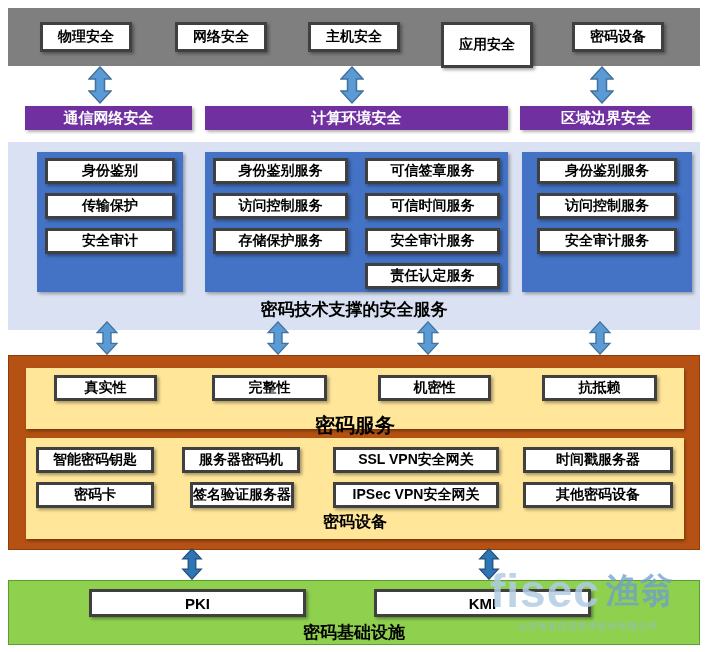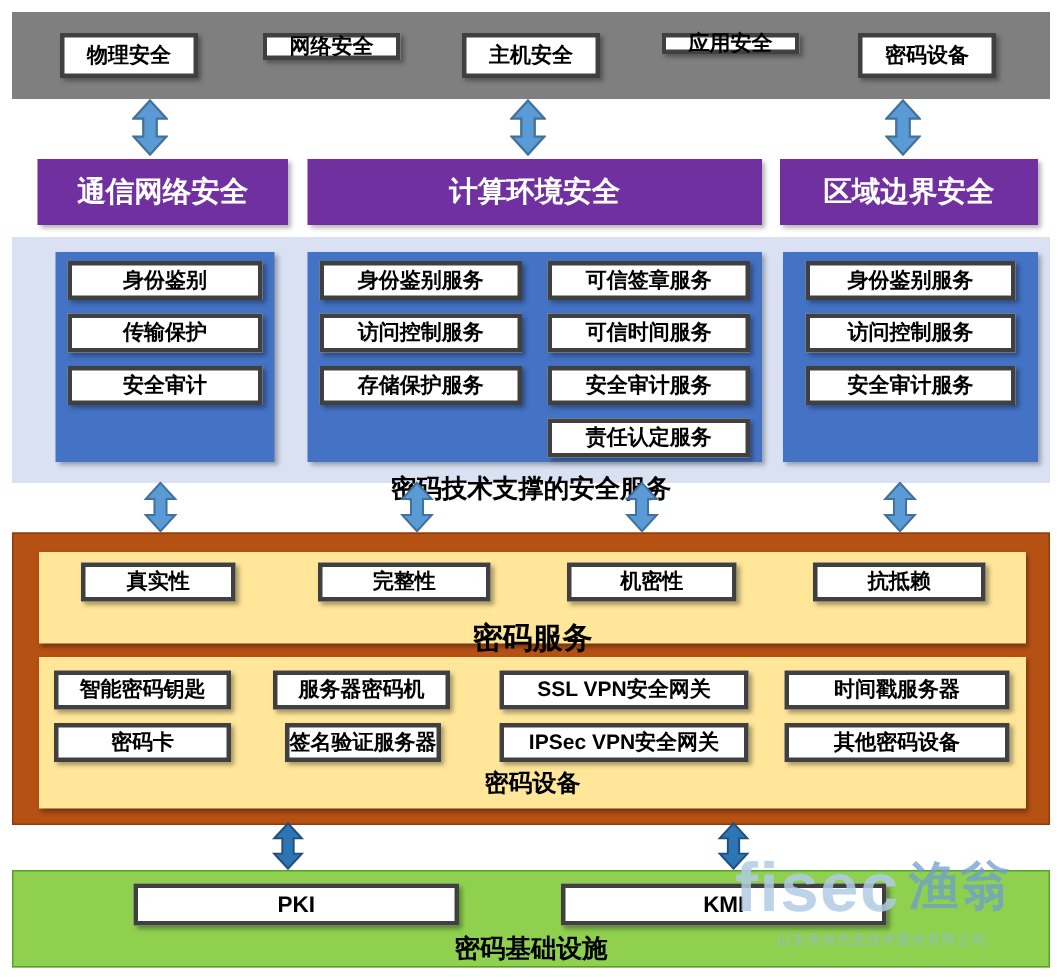--- a/index.html
+++ b/index.html
@@ -8,27 +8,27 @@
 
   .wbox {
     position:absolute; background:#ffffff; border:3px solid #404040;
     box-shadow:2px 2px 3px rgba(0,0,0,0.35);
     display:flex; align-items:center; justify-content:center;
     font-size:14px; font-weight:bold; color:#000; white-space:nowrap;
   }
 
   .gray-bar { position:absolute; left:8px; top:8px; width:692px; height:58px; background:#7f7f7f; }
   .purple-bar {
-    position:absolute; top:106px; height:44px; background:#7030a0;
+    position:absolute; top:106px; height:24px; background:#7030a0;
     display:flex; align-items:center; justify-content:center;
-    color:#fff; font-size:19px; font-weight:bold;
+    color:#fff; font-size:15px; font-weight:bold;
     box-shadow:2px 2px 3px rgba(0,0,0,0.3);
   }
 
-  .lavender { position:absolute; left:8px; top:142px; width:692px; height:164px; background:#d9e1f2;margin-top:16px; }
+  .lavender { position:absolute; left:8px; top:142px; width:692px; height:188px; background:#d9e1f2; }
   .bluebox { position:absolute; background:#4472c4; box-shadow:2px 2px 3px rgba(0,0,0,0.3); }
 
   .section-label { position:absolute; width:100%; text-align:center; font-size:17px; font-weight:bold; color:#000; }
 
   .brown { position:absolute; left:8px; top:355px; width:692px; height:195px; background:#b55113; border:1px solid #8c3d0b; }
   .yellow { position:absolute; background:#ffe699; box-shadow:1px 2px 3px rgba(0,0,0,0.35); }
 
   .green { position:absolute; left:8px; top:580px; width:692px; height:65px; background:#8fd14f; border:1px solid #5a9e2f; }
 
   .arrow { position:absolute; width:24px; line-height:0; }
@@ -42,23 +42,23 @@
   .wm-cn { font-size:34px; font-weight:bold; color:rgba(108,157,205,0.75); }
   .wm-sub { font-size:9px; color:rgba(150,185,215,0.85); margin-top:2px; letter-spacing:1px; white-space:nowrap;padding-left:28px; }
 </style>
 </head>
 <body>
 
 <div class="canvas">
 
   <div class="gray-bar">
     <div class="wbox" style="left:32px;top:14px;width:92px;height:30px">物理安全</div>
-    <div class="wbox" style="left:167px;top:14px;width:92px;height:18px">网络安全</div>
+    <div class="wbox" style="left:167px;top:14px;width:92px;height:30px">网络安全</div>
     <div class="wbox" style="left:300px;top:14px;width:92px;height:30px">主机安全</div>
-    <div class="wbox" style="left:433px;top:14px;width:92px;height:14px">应用安全</div>
+    <div class="wbox" style="left:433px;top:14px;width:92px;height:46px">应用安全</div>
     <div class="wbox" style="left:564px;top:14px;width:92px;height:30px">密码设备</div>
   </div>
 
   <div class="arrow" style="left:88px;top:65px"><svg viewBox="0 0 24 38" width="24" height="40">
         <path d="M12 1 L23 13 H16.5 V25 H23 L12 37 L1 25 H7.5 V13 H1 Z" fill="#5b9bd5" stroke="#41719c" stroke-width="1.5"></path>
       </svg></div>
   <div class="arrow" style="left:340px;top:65px"><svg viewBox="0 0 24 38" width="24" height="40">
         <path d="M12 1 L23 13 H16.5 V25 H23 L12 37 L1 25 H7.5 V13 H1 Z" fill="#5b9bd5" stroke="#41719c" stroke-width="1.5"></path>
       </svg></div>
   <div class="arrow" style="left:590px;top:65px"><svg viewBox="0 0 24 38" width="24" height="40">

